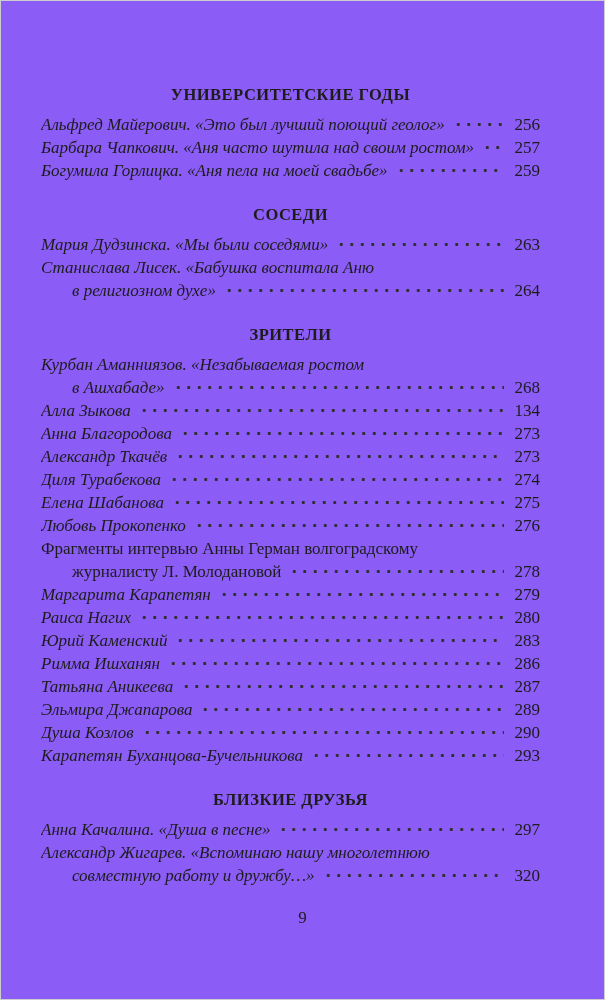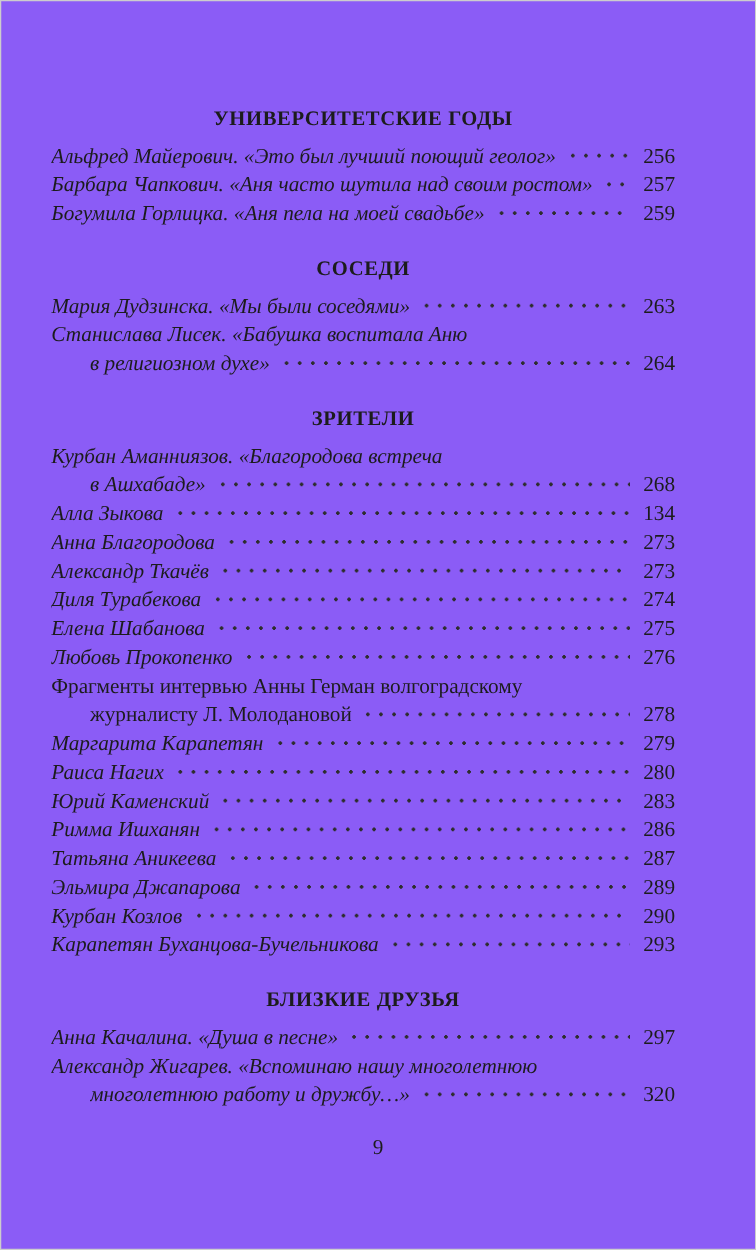--- a/index.html
+++ b/index.html
@@ -111,21 +111,21 @@
         </div>
         <div class="line indent">
           <span class="txt it">в религиозном духе»</span>
           <span class="leader"></span>
           <span class="pg">264</span>
         </div>
       </div>
       <div class="section-heading">ЗРИТЕЛИ</div>
       <div class="entry">
         <div class="line">
-          <span class="txt it">Курбан Аманниязов. «Благородова встреча</span>
+          <span class="txt it">Курбан Аманниязов. «Незабываемая ростом</span>
         </div>
         <div class="line indent">
           <span class="txt it">в Ашхабаде»</span>
           <span class="leader"></span>
           <span class="pg">268</span>
         </div>
       </div>
       <div class="entry">
         <div class="line">
           <span class="txt it">Алла Зыкова</span>
@@ -215,21 +215,21 @@
       </div>
       <div class="entry">
         <div class="line">
           <span class="txt it">Эльмира Джапарова</span>
           <span class="leader"></span>
           <span class="pg">289</span>
         </div>
       </div>
       <div class="entry">
         <div class="line">
-          <span class="txt it">Курбан Козлов</span>
+          <span class="txt it">Душа Козлов</span>
           <span class="leader"></span>
           <span class="pg">290</span>
         </div>
       </div>
       <div class="entry">
         <div class="line">
           <span class="txt it">Карапетян Буханцова-Бучельникова</span>
           <span class="leader"></span>
           <span class="pg">293</span>
         </div>
@@ -240,20 +240,20 @@
           <span class="txt it">Анна Качалина. «Душа в песне»</span>
           <span class="leader"></span>
           <span class="pg">297</span>
         </div>
       </div>
       <div class="entry">
         <div class="line">
           <span class="txt it">Александр Жигарев. «Вспоминаю нашу многолетнюю</span>
         </div>
         <div class="line indent">
-          <span class="txt it">многолетнюю работу и дружбу…»</span>
+          <span class="txt it">совместную работу и дружбу…»</span>
           <span class="leader"></span>
           <span class="pg">320</span>
         </div>
       </div>
     </main>
   <div class="folio">9</div>
 </div>
 
 </body></html>

